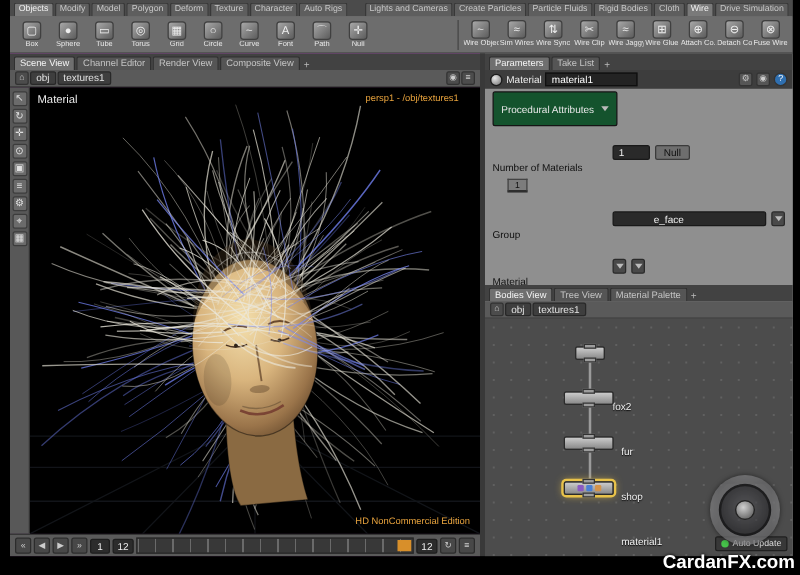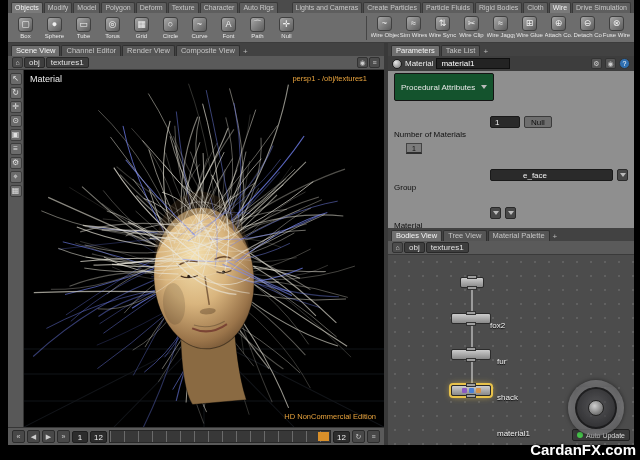--- a/index.html
+++ b/index.html
@@ -614,21 +614,21 @@
             <div class="node-wrap" style="left:72px;top:22px;">
               <div class="node" style="width:24px;"></div>
               <span class="node-label" style="left:30px;">fox2</span>
             </div>
             <div class="node-wrap" style="left:63px;top:58px;">
               <div class="node" style="width:40px;"></div>
               <span class="node-label">fur</span>
             </div>
             <div class="node-wrap" style="left:63px;top:94px;">
               <div class="node" style="width:40px;"></div>
-              <span class="node-label">shack</span>
+              <span class="node-label">shop</span>
             </div>
             <div class="node-wrap" style="left:63px;top:130px;">
               <div class="node selected" style="width:40px;">
                 <span class="badge purple"></span>
                 <span class="badge blue"></span>
                 <span class="badge orange"></span>
               </div>
               <span class="node-label">material1</span>
             </div>
 

